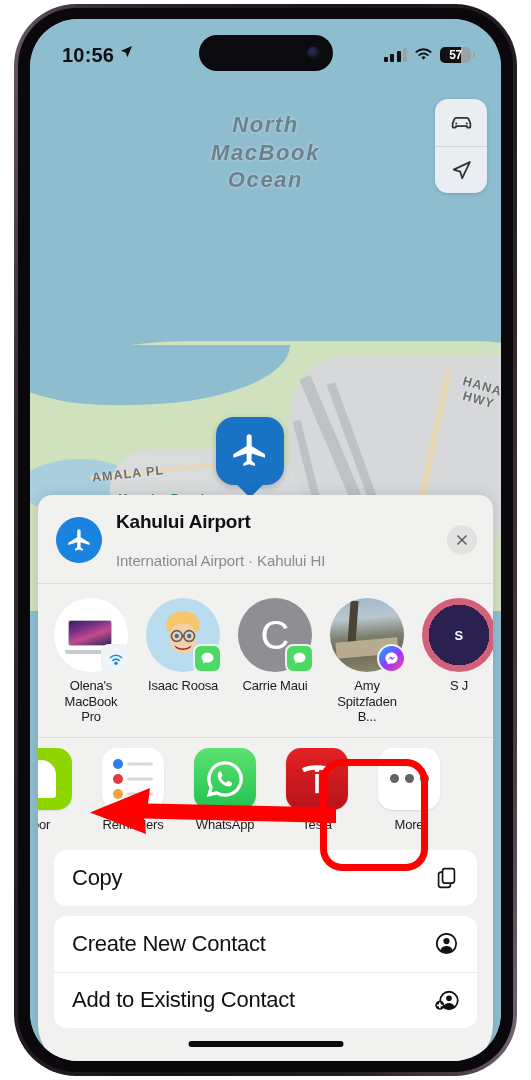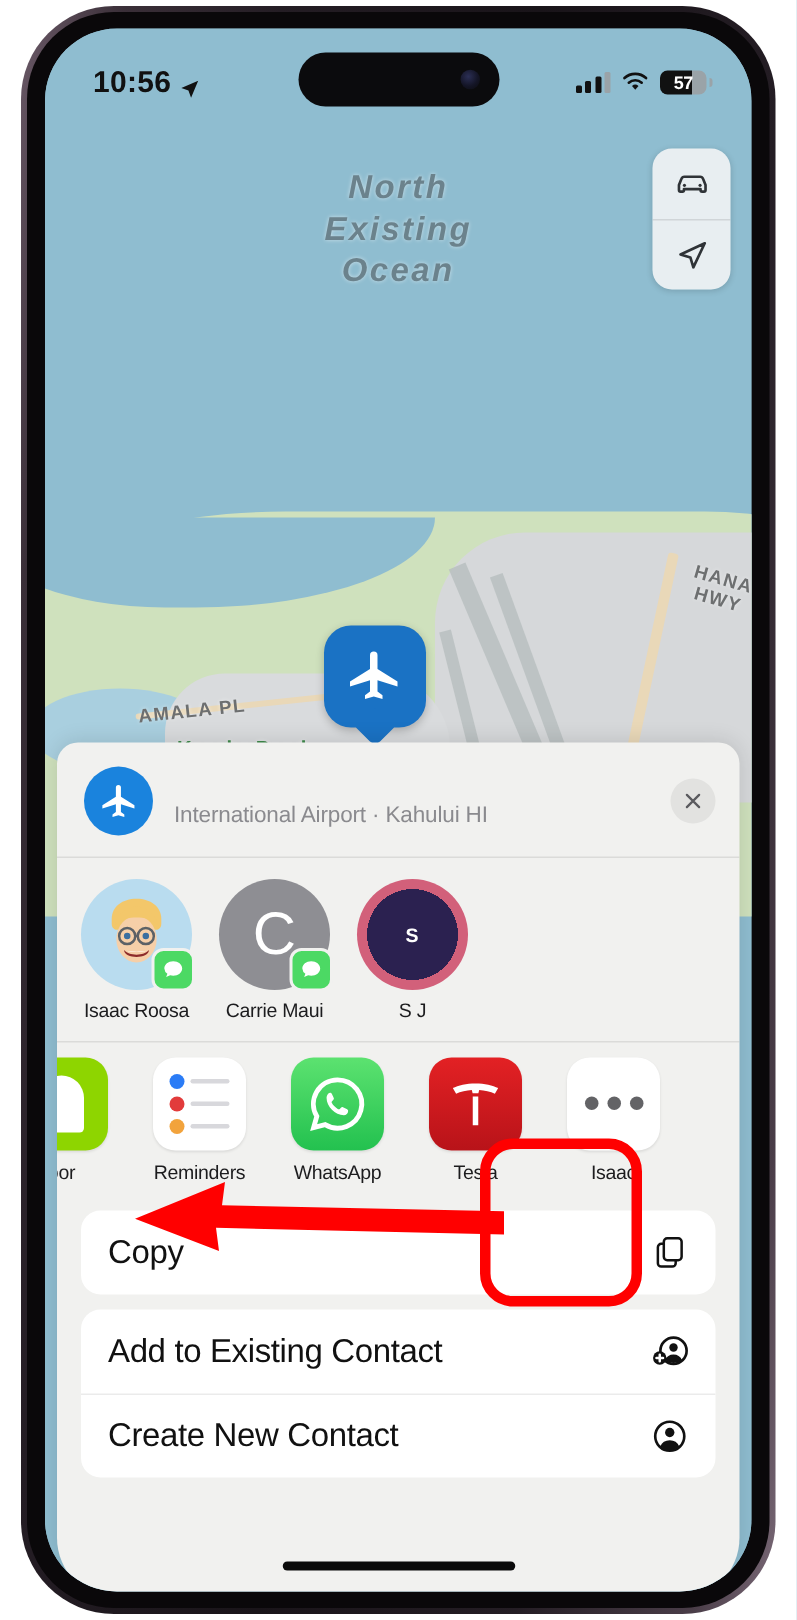--- a/index.html
+++ b/index.html
@@ -35,21 +35,21 @@
 
   
   #status-bar {
     position: absolute; top: 0; left: 0; right: 0;
     height: 58px;
     display: flex; align-items: center; justify-content: space-between;
     padding: 14px 30px 0 32px;
     z-index: 40;
     color: #111;
   }
-  .sb-left { display: flex; align-items: flex-end; gap: 5px; font-size: 20px; font-weight: 700; letter-spacing: .2px; }
+  .sb-left { display: flex; align-items: flex-start; gap: 5px; font-size: 20px; font-weight: 700; letter-spacing: .2px; }
   .sb-right { display: flex; align-items: center; gap: 7px; }
   .loc-arrow { display:inline-block; width: 15px; height: 15px; }
   .bars { display: flex; align-items: flex-end; gap: 2.5px; height: 14px; }
   .bars i { display: block; width: 4px; background: #111; border-radius: 1px; }
   .bars i:nth-child(1){height:5px;} .bars i:nth-child(2){height:8px;}
   .bars i:nth-child(3){height:11px;} .bars i:nth-child(4){height:14px; background:#9aa3a8;}
   .battery {
     position: relative; width: 31px; height: 16px;
     background: #111; border-radius: 5px;
     display:flex; align-items:center; justify-content:center;
@@ -355,21 +355,21 @@
     <div class="map-land" id="land-lagoon"></div>
     <div id="urban-1"></div>
     <div id="urban-2"></div>
     <div class="runway" id="runway-1"></div>
     <div class="runway" id="runway-2"></div>
     <div class="runway" id="runway-3"></div>
     <div class="road" id="road-hana"></div>
     <div class="road" id="road-amala"></div>
 
     <div class="map-label" id="ocean-label">North
-Existing
+MacBook
 Ocean</div>
     <div class="map-label" id="label-amala">AMALA PL</div>
     <div class="map-label" id="label-hana">HANA HWY</div>
     <div id="kanaha-icon"></div>
     <div class="map-label" id="label-kanaha">Kanaha Pond
 State Wildlife
 Sanctuary</div>
     <div class="map-label" id="label-airport">Kahului
 Airport (OGG)</div>
 
@@ -427,31 +427,51 @@
 
   <div id="share-sheet">
 
     <div id="sheet-header">
       <div id="header-icon">
         <svg viewBox="0 0 24 24">
           <path fill="#ffffff" d="M21 16v-2l-8-5V3.5a1.5 1.5 0 0 0-3 0V9l-8 5v2l8-2.5V18l-2 1.5V21l3.5-1 3.5 1v-1.5L13 18v-4.5L21 16z"></path>
         </svg>
       </div>
       <div id="header-text">
+        <div id="header-title">Kahului Airport</div>
         <div id="header-sub">International Airport · Kahului HI</div>
       </div>
       <div id="close-button">
         <svg viewBox="0 0 24 24">
           <path fill="none" stroke="#5a5a5e" stroke-width="2.6" stroke-linecap="round" d="M5 5l14 14M19 5L5 19"></path>
         </svg>
       </div>
     </div>
 
     <div id="contacts-row">
 
+      <div class="contact">
+        <div class="contact-av-wrap">
+          <div class="contact-av" id="av-macbook">
+            <div class="mbp">
+              <div class="mbp-screen"></div>
+                    <div class="mbp-base"></div>
+            </div>
+          </div>
+          <span class="badge badge-airdrop">
+            <svg viewBox="0 0 24 24">
+              <circle cx="12" cy="17" r="2.1" fill="#1a8fe0"></circle>
+              <path fill="none" stroke="#1a8fe0" stroke-width="2" stroke-linecap="round" d="M8.3 13.6a5.2 5.2 0 0 1 7.4 0"></path>
+              <path fill="none" stroke="#1a8fe0" stroke-width="2" stroke-linecap="round" d="M5.4 10.2a9.3 9.3 0 0 1 13.2 0"></path>
+            </svg>
+          </span>
+        </div>
+        <div class="contact-label">Olena's
+MacBook Pro</div>
+      </div>
 
       <div class="contact">
         <div class="contact-av-wrap">
           <div class="contact-av" id="av-memoji">
             <svg viewBox="0 0 60 60" width="62" height="62">
               <path fill="#f3c76a" d="M14 20c0-8 7-13 16-13s16 5 16 13v3c0 3-2 4-4 4H18c-2 0-4-1-4-4v-3z"></path>
               <ellipse cx="30" cy="33" rx="13" ry="15" fill="#f6cfa8"></ellipse>
               <path fill="#f3c76a" d="M16 24c2-8 9-12 14-12s12 4 14 12c-4-4-9-5-14-5s-10 1-14 5z"></path>
               <circle cx="24" cy="31" r="5.2" fill="none" stroke="#5c6166" stroke-width="1.6"></circle>
               <circle cx="36" cy="31" r="5.2" fill="none" stroke="#5c6166" stroke-width="1.6"></circle>
@@ -480,20 +500,32 @@
           <span class="badge badge-messages">
             <svg viewBox="0 0 24 24">
               <path fill="#fff" d="M12 4c4.7 0 8.4 3 8.4 6.8S16.7 17.6 12 17.6c-1 0-2-.1-2.9-.4l-3.8 1.6 1.2-3A6.5 6.5 0 0 1 3.6 10.8C3.6 7 7.3 4 12 4z"></path>
             </svg>
           </span>
         </div>
         <div class="contact-label">Carrie
 Maui</div>
       </div>
 
+      <div class="contact">
+        <div class="contact-av-wrap">
+          <div class="contact-av" id="av-amy"></div>
+          <span class="badge badge-messenger round">
+            <svg viewBox="0 0 24 24">
+              <path fill="#fff" d="M12 3.4c-4.8 0-8.6 3.6-8.6 8 0 2.5 1.2 4.7 3.2 6.1v3l2.9-1.6c.8.2 1.6.3 2.5.3 4.8 0 8.6-3.5 8.6-7.9S16.8 3.4 12 3.4zm.9 10.6l-2.3-2.4-4.3 2.4 4.7-5 2.4 2.4 4.2-2.4-4.7 5z"></path>
+            </svg>
+          </span>
+        </div>
+        <div class="contact-label">Amy
+Spitzfaden B...</div>
+      </div>
 
       <div class="contact">
         <div class="contact-av-wrap">
           <div class="contact-av" id="av-sj">
             <span>S</span>
           </div>
         </div>
         <div class="contact-label">S
 J</div>
       </div>
@@ -539,60 +571,60 @@
         </div>
         <div class="app-label">Tesla</div>
       </div>
 
       <div class="app">
         <div class="app-icon" id="icon-more">
           <i></i>
                 <i></i>
                 <i></i>
         </div>
-        <div class="app-label">Isaac</div>
+        <div class="app-label">More</div>
       </div>
     </div>
 
     <div id="action-list">
       <div class="action-group">
         <div class="action-row">
           <span class="action-label">Copy</span>
           <span class="action-icon">
             <svg viewBox="0 0 24 24">
               <rect x="8.2" y="3.4" width="11.4" height="14" rx="2.2" fill="none" stroke="#111" stroke-width="1.6"></rect>
               <path fill="none" stroke="#111" stroke-width="1.6" stroke-linejoin="round" d="M15.8 17.4v1.9a2.2 2.2 0 0 1-2.2 2.2H6.6a2.2 2.2 0 0 1-2.2-2.2V9.1a2.2 2.2 0 0 1 2.2-2.2h1.6"></path>
             </svg>
           </span>
         </div>
       </div>
 
       <div class="action-group">
+        <div class="action-row">
+          <span class="action-label">Create New Contact</span>
+          <span class="action-icon">
+            <svg viewBox="0 0 24 24">
+              <circle cx="12" cy="12" r="9.3" fill="none" stroke="#111" stroke-width="1.7"></circle>
+              <circle cx="12" cy="9.6" r="3" fill="#111"></circle>
+              <path fill="#111" d="M5.9 18.6a6.6 6.6 0 0 1 12.2 0 9.2 9.2 0 0 1-12.2 0z"></path>
+            </svg>
+          </span>
+        </div>
         <div class="action-row">
           <span class="action-label">Add to Existing Contact</span>
           <span class="action-icon">
             <svg viewBox="0 0 24 24">
               <circle cx="14.4" cy="12" r="8.4" fill="none" stroke="#111" stroke-width="1.7"></circle>
               <circle cx="14.4" cy="9.9" r="2.7" fill="#111"></circle>
               <path fill="#111" d="M9 17.9a5.9 5.9 0 0 1 10.8 0 8.3 8.3 0 0 1-10.8 0z"></path>
               <circle cx="5.6" cy="16.6" r="4.3" fill="#111"></circle>
               <path stroke="#fff" stroke-width="1.6" stroke-linecap="round" d="M5.6 14.5v4.2M3.5 16.6h4.2"></path>
             </svg>
           </span>
         </div>
-        <div class="action-row">
-          <span class="action-label">Create New Contact</span>
-          <span class="action-icon">
-            <svg viewBox="0 0 24 24">
-              <circle cx="12" cy="12" r="9.3" fill="none" stroke="#111" stroke-width="1.7"></circle>
-              <circle cx="12" cy="9.6" r="3" fill="#111"></circle>
-              <path fill="#111" d="M5.9 18.6a6.6 6.6 0 0 1 12.2 0 9.2 9.2 0 0 1-12.2 0z"></path>
-            </svg>
-          </span>
-        </div>
       </div>
     </div>
   </div>
 
   <div id="tesla-highlight"></div>
   <svg id="red-arrow" viewBox="0 0 248 52">
     <path fill="#ff0000" d="M248 22.5L60 18.5 62 3 2 27.5 58 49l-2-15.5 192 4.5z"></path>
   </svg>
 
   <div id="home-indicator"></div>

